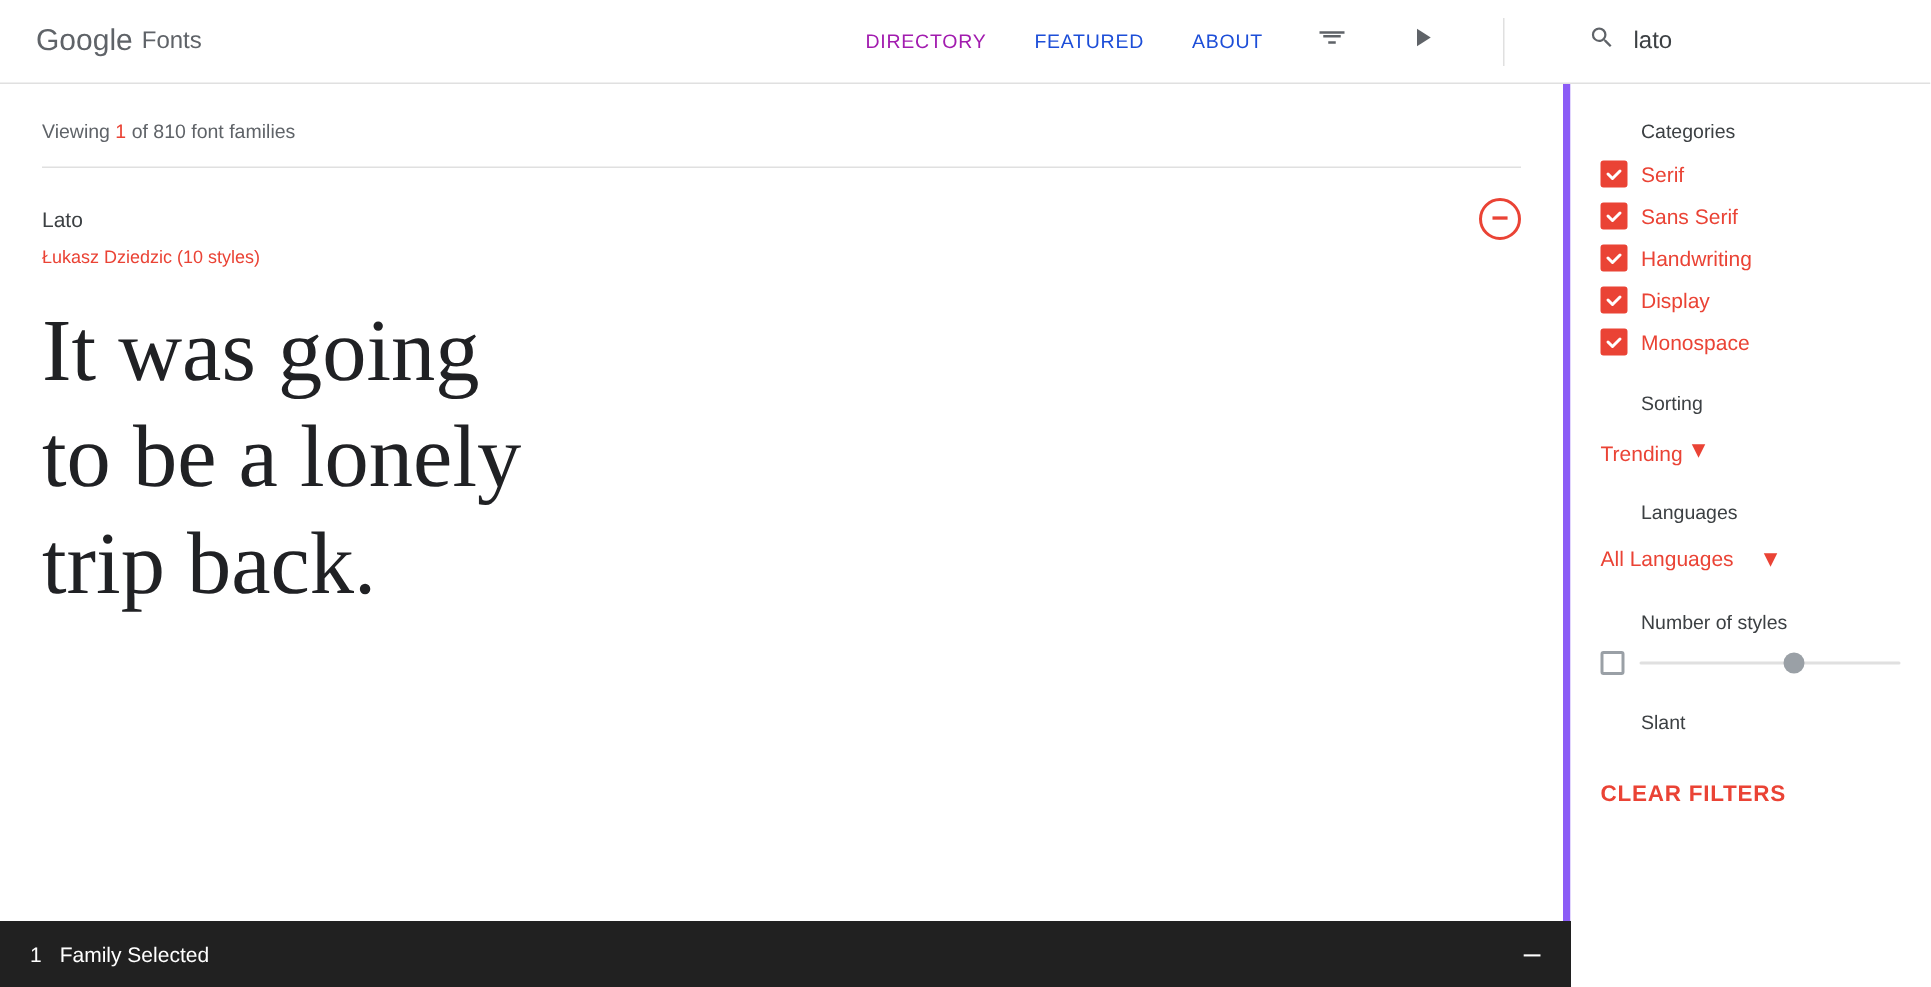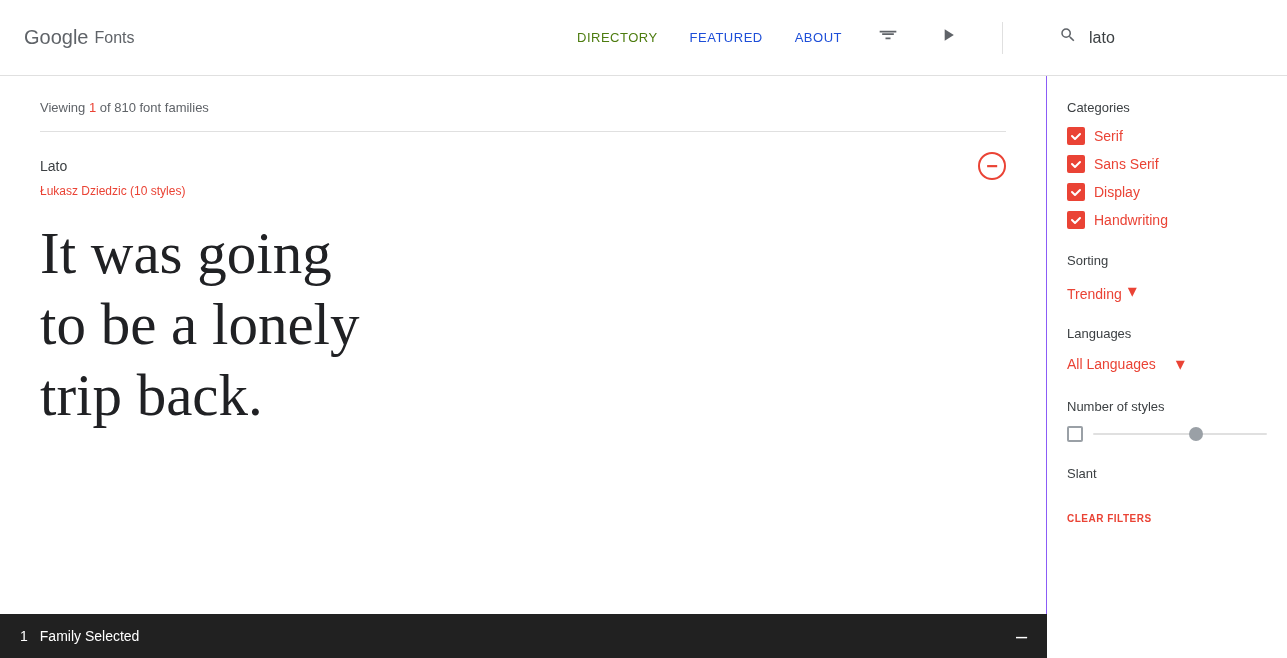--- a/index.html
+++ b/index.html
@@ -3,21 +3,21 @@
   <meta charset="utf-8">
   <style>
     * { margin: 0; padding: 0; box-sizing: border-box; }
     body { font-family: 'Arial', sans-serif; background: #fff; color: #333; overflow: hidden; }
 
     
     .header {
       display: flex;
       align-items: center;
       padding: 0 24px;
-      height: 76px;
+      height: 56px;
       border-bottom: 1px solid #e0e0e0;
       background: #fff;
       gap: 32px;
     }
     .header-logo {
       display: flex;
       align-items: center;
       gap: 6px;
       margin-right: auto;
     }
@@ -29,21 +29,21 @@
       gap: 32px;
     }
     .nav-link {
       font-size: 13px;
       font-weight: 500;
       color: #1d4ed8;
       text-decoration: none;
       letter-spacing: 0.5px;
       cursor: pointer;
     }
-    .nav-link.active { color: #4d7c0f; }
+    .nav-link.active { color: #a21caf; }
     .nav-icon-btn {
       background: none;
       border: none;
       cursor: pointer;
       color: #5f6368;
       font-size: 20px;
       padding: 4px;
     }
     .header-divider { width: 1px; height: 32px; background: #e0e0e0; margin: 0 8px; }
     .search-bar {
@@ -65,23 +65,23 @@
 
     
     .layout {
       display: flex;
       height: calc(658px - 64px);
     }
 
     
     .main {
       flex: 1;
-      padding: 24px 40px;
+      padding: 24px 28px;
       overflow-y: auto;
-      border-right: 1px solid #8b5cf6;
+      border-right: 5px solid #8b5cf6;
     }
     .viewing-text {
       font-size: 13px;
       color: #5f6368;
       margin-bottom: 16px;
     }
     .viewing-text strong { color: #ea4335; font-weight: 500; }
     .font-divider { border: none; border-top: 1px solid #e0e0e0; margin-bottom: 20px; }
     .font-card { }
     .font-card-header {
@@ -133,20 +133,21 @@
       overflow-y: auto;
       background: #fff;
       position: relative;
     }
     .sidebar-section-title {
       font-size: 13px;
       font-weight: 500;
       color: #3c4043;
       margin-bottom: 12px;
       margin-top: 4px;
+      margin-left: 27px;
     }
     .checkbox-item {
       display: flex;
       align-items: center;
       gap: 9px;
       margin-bottom: 10px;
       cursor: pointer;
     }
     .checkbox-box {
       width: 18px;
@@ -247,21 +248,21 @@
     .bottom-minimize {
       margin-left: auto;
       background: none;
       border: none;
       color: #fff;
       font-size: 20px;
       cursor: pointer;
     }
 
     .clear-filters {
-      font-size: 10px;
+      font-size: 15px;
       font-weight: 600;
       color: #ea4335;
       letter-spacing: 0.5px;
       cursor: pointer;
       background: none;
       border: none;
       padding: 0;
       margin-top: 8px;
     }
 
@@ -343,32 +344,40 @@
         </div>
         <span class="checkbox-label">Sans Serif</span>
       </div>
 
       <div class="checkbox-item">
         <div class="checkbox-box">
           <svg viewBox="0 0 12 12" fill="white">
               <path d="M2 6l3 3 5-5" stroke="white" stroke-width="2" fill="none" stroke-linecap="round" stroke-linejoin="round"></path>
             </svg>
         </div>
-        <span class="checkbox-label">Display</span>
+        <span class="checkbox-label">Handwriting</span>
       </div>
 
       <div class="checkbox-item">
         <div class="checkbox-box">
           <svg viewBox="0 0 12 12" fill="white">
               <path d="M2 6l3 3 5-5" stroke="white" stroke-width="2" fill="none" stroke-linecap="round" stroke-linejoin="round"></path>
             </svg>
         </div>
-        <span class="checkbox-label">Handwriting</span>
-      </div>
-
+        <span class="checkbox-label">Display</span>
+      </div>
+
+      <div class="checkbox-item">
+        <div class="checkbox-box">
+          <svg viewBox="0 0 12 12" fill="white">
+              <path d="M2 6l3 3 5-5" stroke="white" stroke-width="2" fill="none" stroke-linecap="round" stroke-linejoin="round"></path>
+            </svg>
+        </div>
+        <span class="checkbox-label">Monospace</span>
+      </div>
     </div>
 
     <div class="sidebar-section">
       <div class="sidebar-section-title">Sorting</div>
       <button class="dropdown-btn">
         <span>Trending</span>
         <span class="dropdown-arrow">▾</span>
       </button>
     </div>
 

